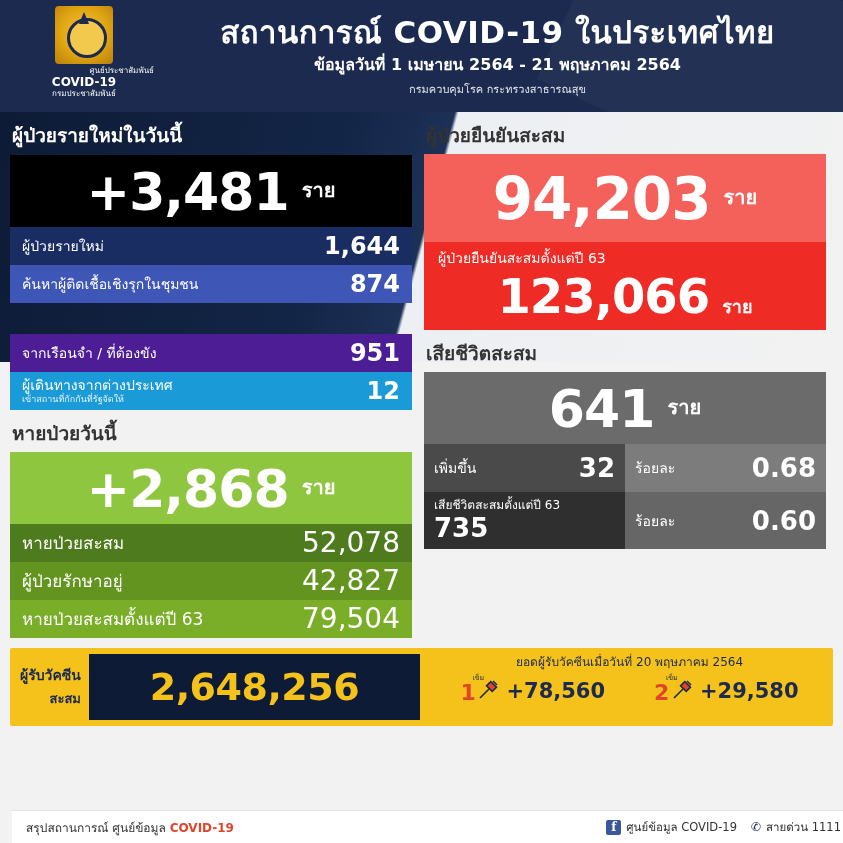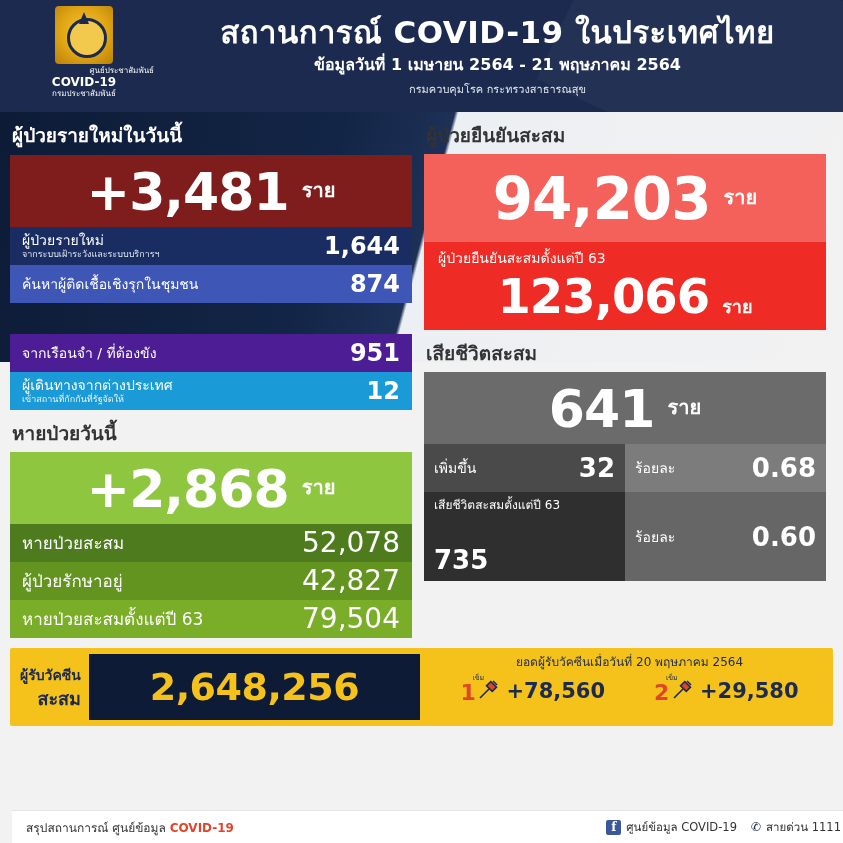--- a/index.html
+++ b/index.html
@@ -98,21 +98,21 @@
     padding: 6px 0 4px;
   }
   .big .n {
     font-size: 52px; font-weight: bold; line-height: 62px; letter-spacing: -1px;
     display: inline-block; vertical-align: middle;
   }
   .big .u {
     font-size: 20px; font-weight: bold; display: inline-block;
     vertical-align: baseline; margin-left: 8px;
   }
-  .blue-big { background: #7f1d1d; margin-top: 7px; }
+  .blue-big { background: #000000; margin-top: 7px; }
   .green-big { background: #8ec63f; color: #fff; }
   .red-big { background: #f4605a; }
   .grey-big { background: #6b6b6b; }
 
   .row {
     display: flex; align-items: center;
     color: #fff; padding: 5px 12px;
     min-height: 38px;
   }
   .row .lbl { flex: 1; }
@@ -145,41 +145,41 @@
     flex: 1; color: #fff; padding: 6px 10px;
     display: flex; align-items: center; justify-content: space-between;
     min-height: 48px;
   }
   .cell .cl { font-size: 14px; }
   .cell .cv { font-size: 26px; font-weight: bold; }
   .d1 { background: #4a4a4a; }
   .d2 { background: #7c7c7c; }
   .d3 { background: #2f2f2f; }
   .d4 { background: #666666; }
-  .cell.stack { flex-direction: column; align-items: flex-start; justify-content: center; gap: 32px; }
+  .cell.stack { flex-direction: column; align-items: flex-start; justify-content: center; }
   .cell.stack .cl { font-size: 12px; line-height: 15px; }
   .cell.stack .cv { font-size: 26px; line-height: 30px; }
 
   
   .vacc {
     position: relative; z-index: 2;
     margin-top: 10px;
     background: #f5c21b;
     display: flex; align-items: stretch;
     height: 78px;
     border-radius: 2px;
   }
   .vacc-left {
     display: flex; align-items: center; gap: 8px;
     padding: 6px 10px;
     width: 420px;
   }
   .vacc-label { text-align: right; color: #1b2a4e; line-height: 24px; }
   .vacc-label .v1 { font-size: 14px; font-weight: bold; }
-  .vacc-label .v2 { font-size: 18px; font-weight: bold; }
+  .vacc-label .v2 { font-size: 13px; font-weight: bold; }
   .vacc-num {
     flex: 1; background: #0d1b36; color: #f5c21b;
     font-size: 38px; font-weight: bold;
     display: flex; align-items: center; justify-content: center;
     height: 100%;
     letter-spacing: -0.5px;
   }
   .vacc-right { flex: 1; padding: 6px 10px 4px 6px; }
   .vacc-cap { font-size: 12px; color: #1b2a4e; text-align: center; line-height: 16px; }
   .doses { display: flex; align-items: center; margin-top: 4px; }
@@ -244,21 +244,20 @@
 
         <div class="sect-title t-light">ผู้ป่วยรายใหม่ในวันนี้</div>
         <div class="big blue-big">
           <span class="n">+3,481</span>
           <span class="u">ราย</span>
         </div>
 
         <div class="row b1">
           <div class="lbl">
             <div class="l1">ผู้ป่วยรายใหม่</div>
-            <div class="l2">จากระบบเฝ้าระวังและระบบบริการฯ</div>
           </div>
           <div class="val">1,644</div>
         </div>
 
         <div class="row b2">
           <div class="lbl">
             <div class="l1">ค้นหาผู้ติดเชื้อเชิงรุกในชุมชน</div>
           </div>
           <div class="val">874</div>
         </div>

